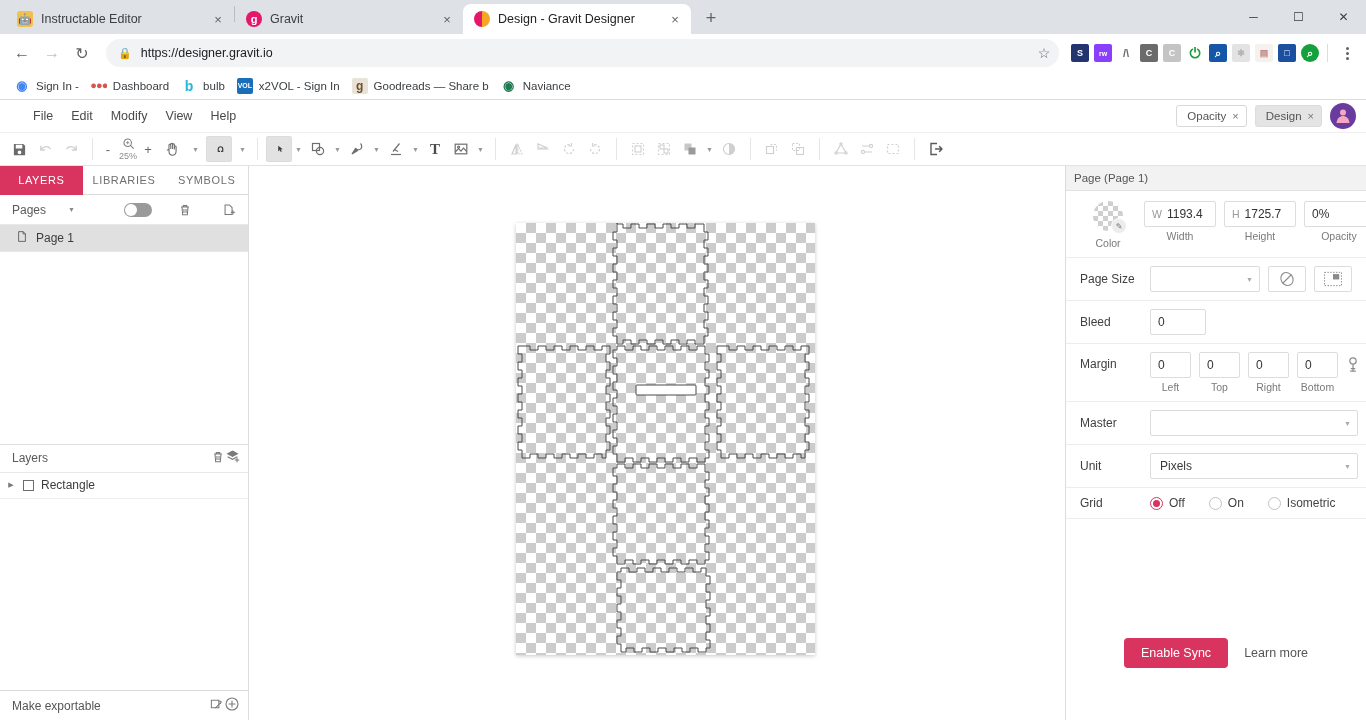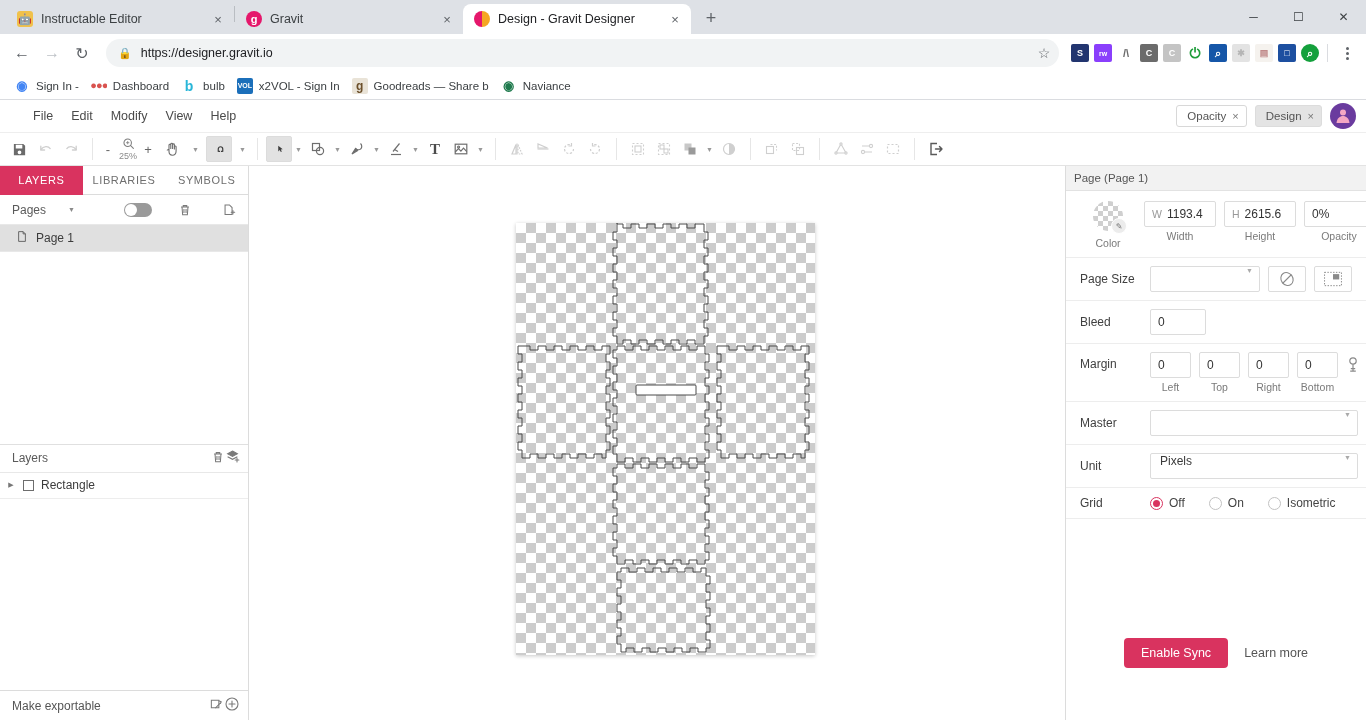--- a/index.html
+++ b/index.html
@@ -336,21 +336,21 @@
     position: absolute; right: -4px; bottom: -3px;
     width: 16px; height: 16px; border-radius: 50%;
     background: #ececec; border: 1.5px solid #fff;
     display: flex; align-items: center; justify-content: center;
     font-size: 8px; color: #777;
   }
   .cap { font-size: 10.5px; color: #7a7a7a; text-align: center; margin-top: 3px; }
   .wh-cell { display: flex; flex-direction: column; align-items: center; }
   .sel {
     height: 26px; border: 1px solid #dcdcdc; border-radius: 2px;
-    display: flex; padding: 0 6px 0 9px;
+    display: flex; align-items: center; padding: 0 6px 0 9px;
     font-size: 12px; color: #3a3a3a; background: #fff;
   }
   .sel .arw { margin-left: auto; color: #aaa; font-size: 7px; }
   .sqbtn {
     width: 38px; height: 26px; border: 1px solid #dcdcdc; border-radius: 2px;
     display: flex; align-items: center; justify-content: center;
     color: #8a8a8a;
   }
   .radio { display: flex; align-items: center; gap: 6px; margin-right: 16px; font-size: 12px; color: #444; }
   .rdot {
@@ -824,21 +824,21 @@
         <div class="wh-cell">
           <div class="fld" style="width:72px;">
             <span class="pfx">W</span>
             <span>1193.4</span>
           </div>
           <div class="cap">Width</div>
         </div>
         <div class="wh-cell">
           <div class="fld" style="width:72px;">
             <span class="pfx">H</span>
-            <span>2615.6</span>
+            <span>1725.7</span>
           </div>
           <div class="cap">Height</div>
         </div>
         <div class="wh-cell">
           <div class="fld" style="width:70px;">
             <span>0%</span>
           </div>
           <div class="cap">Opacity</div>
         </div>
       </div>

